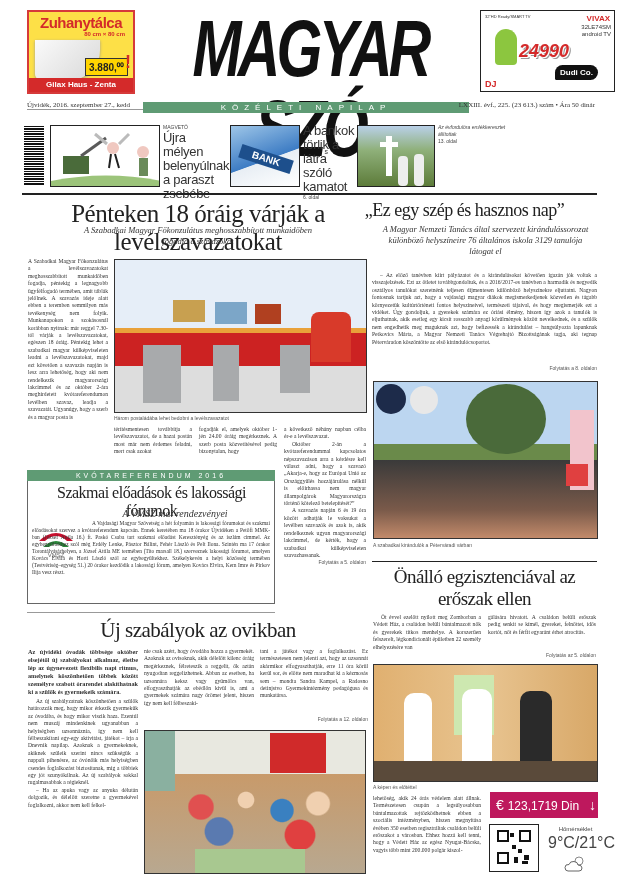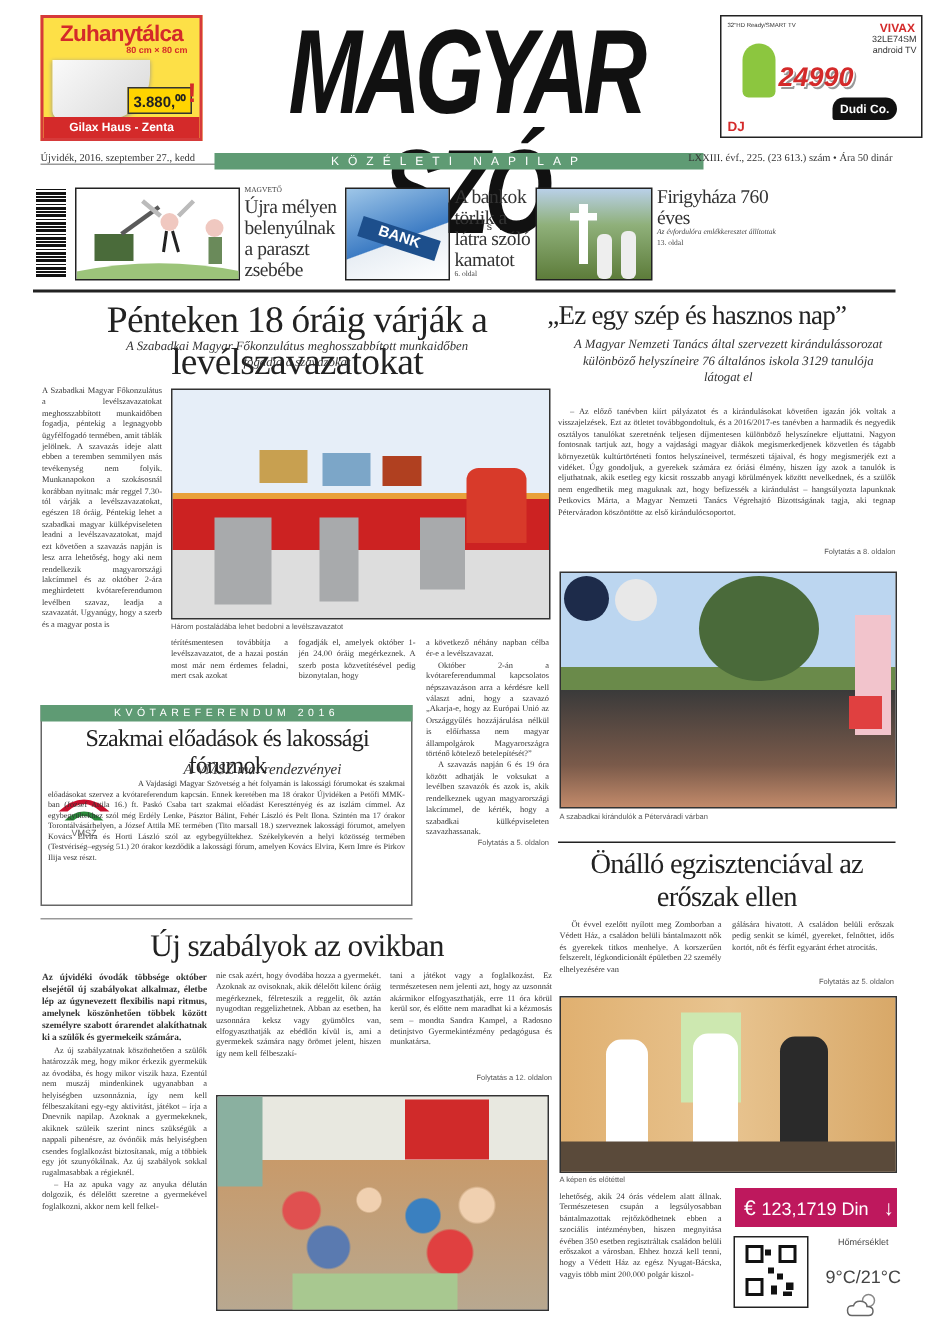--- a/index.html
+++ b/index.html
@@ -22,21 +22,21 @@
 .ad-right .android{position:absolute;left:14px;top:18px;width:22px;height:36px;background:#8cc63f;border-radius:11px 11px 4px 4px}
 .ad-right .bigprice{position:absolute;left:38px;top:30px;color:#d42a2a;font-family:"Liberation Sans",sans-serif;font-weight:bold;font-style:italic;font-size:18px;text-shadow:1px 1px 0 #fff,2px 2px 0 #999}
 .ad-right .dudi{position:absolute;left:74px;top:54px;background:#111;color:#fff;border-radius:20px 20px 20px 4px;font-family:"Liberation Sans",sans-serif;font-weight:bold;font-size:8px;padding:3px 5px}
 .ad-right .dj{position:absolute;left:4px;bottom:2px;color:#d42a2a;font-weight:bold;font-family:"Liberation Sans",sans-serif;font-size:9px}
 .dateline{left:27px;top:101px;font-size:7px;color:#333;width:140px;border-bottom:1px solid #999}
 .tagline{left:143px;top:102px;width:326px;height:11px;background:#5f9b74;color:#fff;font-family:"Liberation Sans",sans-serif;font-size:8px;letter-spacing:6px;text-align:center;line-height:11px}
 .issue{left:380px;top:101px;width:215px;font-size:7px;color:#333;text-align:right}
 .barcode{left:24px;top:126px;width:20px;height:60px;background:repeating-linear-gradient(180deg,#111 0 1px,#fff 1px 2px,#111 2px 4px,#fff 4px 5px)}
 .teaser-img{border:1px solid #222;overflow:hidden}
 .teaser1{left:50px;top:125px;width:110px;height:62px;background:#fff}
-.teaser-txt{font-family:Liberation Serif, serif;color:#333;line-height:14px}
+.teaser-txt{font-family:Liberation Sans, sans-serif;color:#333;line-height:14px}
 .kicker{font-size:5px;color:#444;line-height:7px}
 .t-big{font-size:13px;line-height:14px;letter-spacing:-.3px}
 .t-small{font-size:5px;line-height:7px;color:#444}
 .teaser2{left:230px;top:125px;width:70px;height:62px;background:linear-gradient(160deg,#9ec6e8 0,#3d7cc4 55%,#e8eef4 56%,#fff 100%)}
 .teaser3{left:357px;top:125px;width:78px;height:62px;background:linear-gradient(180deg,#b9d0e8 0,#8fb07a 40%,#5d7c3a 100%)}
 .rule{height:0;border-top:2px solid #222}
 h1{font-weight:normal;font-family:"Liberation Serif",serif;letter-spacing:-.5px}
 .sub{font-style:italic;text-align:center;font-family:"Liberation Serif",serif;color:#333}
 .col{font-size:5.6px;line-height:7.4px;text-align:justify;color:#333;font-family:"Liberation Serif",serif}
 .cont{font-size:5px;color:#555;text-align:right;font-family:"Liberation Sans",sans-serif}
@@ -104,21 +104,20 @@
   <div class="t-big">A bankok törlik a látra szóló kamatot</div>
   <div class="t-small">6. oldal</div>
 </div>
 <div class="abs teaser-img teaser3">
   <div style="position:absolute;left:28px;top:10px;width:6px;height:40px;background:#fff"></div>
   <div style="position:absolute;left:22px;top:16px;width:18px;height:5px;background:#fff"></div>
   <div style="position:absolute;left:40px;top:30px;width:10px;height:30px;background:#eee;border-radius:4px"></div>
   <div style="position:absolute;left:56px;top:28px;width:10px;height:32px;background:#eee;border-radius:4px"></div>
 </div>
 <div class="abs teaser-txt" style="left:438px;top:124px;width:82px">
-  <div class="t-big">Firigyháza 760 éves</div>
   <div class="t-small" style="font-style:italic">Az évfordulóra emlékkeresztet állítottak</div>
   <div class="t-small">13. oldal</div>
 </div>
 <div class="abs rule" style="left:22px;top:193px;width:575px"></div>
 
 <h1 class="abs" style="left:28px;top:200px;width:340px;font-size:25px;text-align:center">Pénteken 18 óráig várják a levélszavazatokat</h1>
 <div class="abs sub" style="left:70px;top:225px;width:256px;font-size:8.5px;line-height:11px">A Szabadkai Magyar Főkonzulátus meghosszabbított munkaidőben fogadja a szavazókat</div>
 <div class="abs col" style="left:28px;top:258px;width:80px">A Szabadkai Magyar Főkonzulátus a levélszavazatokat meghosszabbított munkaidőben fogadja, péntekig a legnagyobb ügyfélfogadó termében, amit táblák jelölnek. A szavazás ideje alatt ebben a teremben semmilyen más tevékenység nem folyik. Munkanapokon a szokásosnál korábban nyitnak: már reggel 7.30-tól várják a levélszavazatokat, egészen 18 óráig. Péntekig lehet a szabadkai magyar külképviseleten leadni a levélszavazatokat, majd ezt követően a szavazás napján is lesz arra lehetőség, hogy aki nem rendelkezik magyarországi lakcímmel és az október 2-ára meghirdetett kvótareferendumon levélben szavaz, leadja a szavazatát. Ugyanúgy, hogy a szerb és a magyar posta is</div>
 <div class="abs photo" style="left:114px;top:259px;width:253px;height:154px;background:linear-gradient(180deg,#e6eef8 0,#e6eef8 45%,#e9a13a 45%,#e9a13a 48%,#c22 48%,#c22 70%,#ddd 70%)">
   <div style="position:absolute;left:58px;top:40px;width:32px;height:22px;background:#c8a050"></div>
@@ -193,21 +192,21 @@
     <rect x="22" y="20" width="4" height="4" fill="#111"></rect>
       <rect x="28" y="24" width="4" height="4" fill="#111"></rect>
     <rect x="34" y="30" width="5" height="5" fill="#111"></rect>
       <rect x="24" y="32" width="4" height="6" fill="#111"></rect>
     <rect x="20" y="8" width="4" height="4" fill="#111"></rect>
       <rect x="32" y="36" width="6" height="3" fill="#111"></rect>
   </svg>
 </div>
 <div class="abs weather">
   <div style="font-size:6px">Hőmérséklet</div>
-  <div style="font-size:12px;margin-top:12px">9°C/21°C</div>
+  <div style="font-size:16px;margin-top:2px">9°C/21°C</div>
   <svg width="26" height="18" viewBox="0 0 26 18" style="margin-top:3px">
     <circle cx="16" cy="6" r="4" fill="none" stroke="#888" stroke-width="1"></circle>
     <path d="M5 16 Q2 16 2 12.5 Q2 9 6 9.5 Q7 6 11 6.5 Q15 7 15 10 Q19 10 19 13 Q19 16 16 16Z" fill="#fff" stroke="#666" stroke-width="1"></path>
   </svg>
 </div>
 
 <div class="abs rule" style="left:27px;top:612px;width:248px;border-top-width:1px;border-color:#999"></div>
 <h1 class="abs" style="left:27px;top:618px;width:342px;font-size:21px;text-align:center">Új szabályok az ovikban</h1>
 <div class="abs col" style="left:28px;top:648px;width:110px">
   <div style="font-weight:bold;font-size:6.2px;line-height:8px">Az újvidéki óvodák többsége október elsejétől új szabályokat alkalmaz, életbe lép az úgynevezett flexibilis napi ritmus, amelynek köszönhetően többek között személyre szabott órarendet alakíthatnak ki a szülők és gyermekeik számára.</div>

